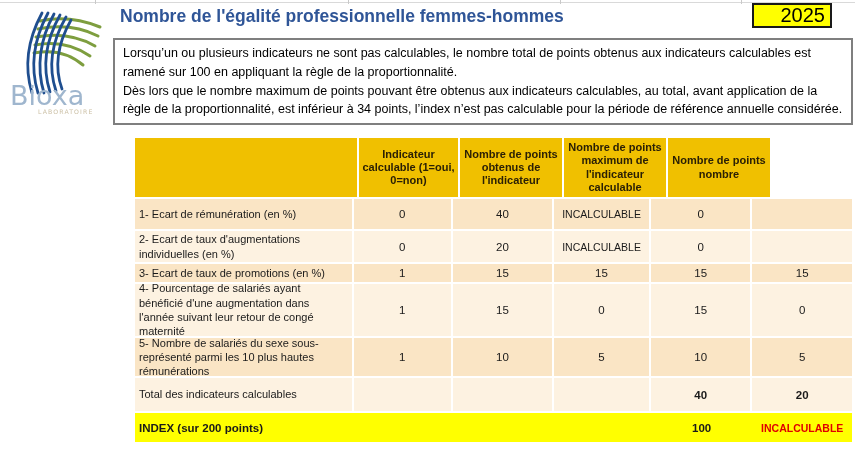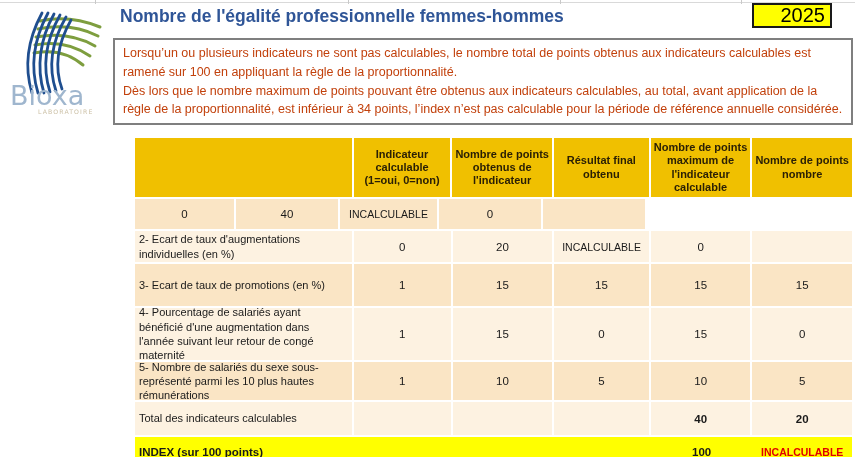--- a/index.html
+++ b/index.html
@@ -29,21 +29,21 @@
     position:absolute; left:752px; top:3px; width:80px; height:25px;
     background:var(--index_yellow,#FFFF00); border:2px solid #1a1a1a;
     display:flex; align-items:center; justify-content:flex-end;
     padding-right:5px; font-size:20px; color:#000;
   }
 
   
   .intro-box {
     position:absolute; left:113px; top:38px; width:740px; height:87px;
     background:#ffffff; border:2px solid #7f7f7f;
-    padding:4px 8px; font-size:12.5px; line-height:1.5; color:#c2410c;
+    padding:4px 8px; font-size:12.5px; line-height:1.5; color:#000000;
   }
 
   
   .eq-table { position:absolute; left:118px; top:138px; width:734px; }
   .trow { display:flex; gap:2px; margin-bottom:2px;padding-left:17px; }
   .cell { display:flex; align-items:center; justify-content:center; text-align:center;
           font-size:11.5px; color:#1a1a1a; position:relative; }
   .c1 { width:222px; justify-content:flex-start; text-align:left; padding:2px 6px 2px 4px; }
   .c2 { width:99px; } .c3 { width:102px; } .c4 { width:97px; } .c5 { width:102px; } .c6 { width:102px; }
 
@@ -107,43 +107,43 @@
   <div>Lorsqu’un ou plusieurs indicateurs ne sont pas calculables, le nombre total de points obtenus aux indicateurs calculables est ramené sur 100 en appliquant la règle de la proportionnalité.</div>
   <div>Dès lors que le nombre maximum de points pouvant être obtenus aux indicateurs calculables, au total, avant application de la règle de la proportionnalité, est inférieur à 34 points, l’index n’est pas calculable pour la période de référence annuelle considérée.</div>
 </div>
 
 <div class="eq-table">
 
   <div class="trow hrow">
     <div class="cell c1"></div>
     <div class="cell c2">Indicateur calculable (1=oui, 0=non)</div>
     <div class="cell c3">Nombre de points obtenus de l'indicateur</div>
-    <div class="cell c4">Résultat final obtenu</div>
     <div class="cell c5">Nombre de points maximum de l'indicateur calculable</div>
     <div class="cell c6">Nombre de points nombre</div>
   </div>
 
   <div class="trow r-odd" style="height:30px">
+    <div class="cell c1 row-label">1- Ecart de rémunération (en %)</div>
     <div class="cell c2">0</div>
     <div class="cell c3">40</div>
     <div class="cell c4 small-caps-val">INCALCULABLE</div>
     <div class="cell c5">0</div>
     <div class="cell c6"></div>
   </div>
 
   <div class="trow r-even" style="height:31px">
     <div class="cell c1 row-label">2- Ecart de taux d'augmentations individuelles (en %)</div>
     <div class="cell c2">0</div>
     <div class="cell c3">20</div>
     <div class="cell c4 small-caps-val">INCALCULABLE</div>
     <div class="cell c5">0</div>
     <div class="cell c6"></div>
   </div>
 
-  <div class="trow r-odd" style="height:42px">
+  <div class="trow r-odd" style="height:18px">
     <div class="cell c1 row-label">3- Ecart de taux de promotions (en %)</div>
     <div class="cell c2">1</div>
     <div class="cell c3">15</div>
     <div class="cell c4">15</div>
     <div class="cell c5">15</div>
     <div class="cell c6">15</div>
   </div>
 
   <div class="trow r-even" style="height:52px">
     <div class="cell c1 row-label">4- Pourcentage de salariés ayant bénéficié d'une augmentation dans l'année suivant leur retour de congé maternité</div>
@@ -166,18 +166,18 @@
   <div class="trow total-row" style="height:33px">
     <div class="cell c1 row-label" style="font-weight:normal">Total des indicateurs calculables</div>
     <div class="cell c2"></div>
     <div class="cell c3"></div>
     <div class="cell c4"></div>
     <div class="cell c5">40</div>
     <div class="cell c6">20</div>
   </div>
 
   <div class="trow index-row" style="height:29px">
-    <div class="cell ilabel">INDEX (sur 100 points)</div>
+    <div class="cell ilabel">INDEX (sur 200 points)</div>
     <div class="cell ic5">100</div>
     <div class="cell ic6">INCALCULABLE</div>
   </div>
 
 </div>
 
 </body></html>

